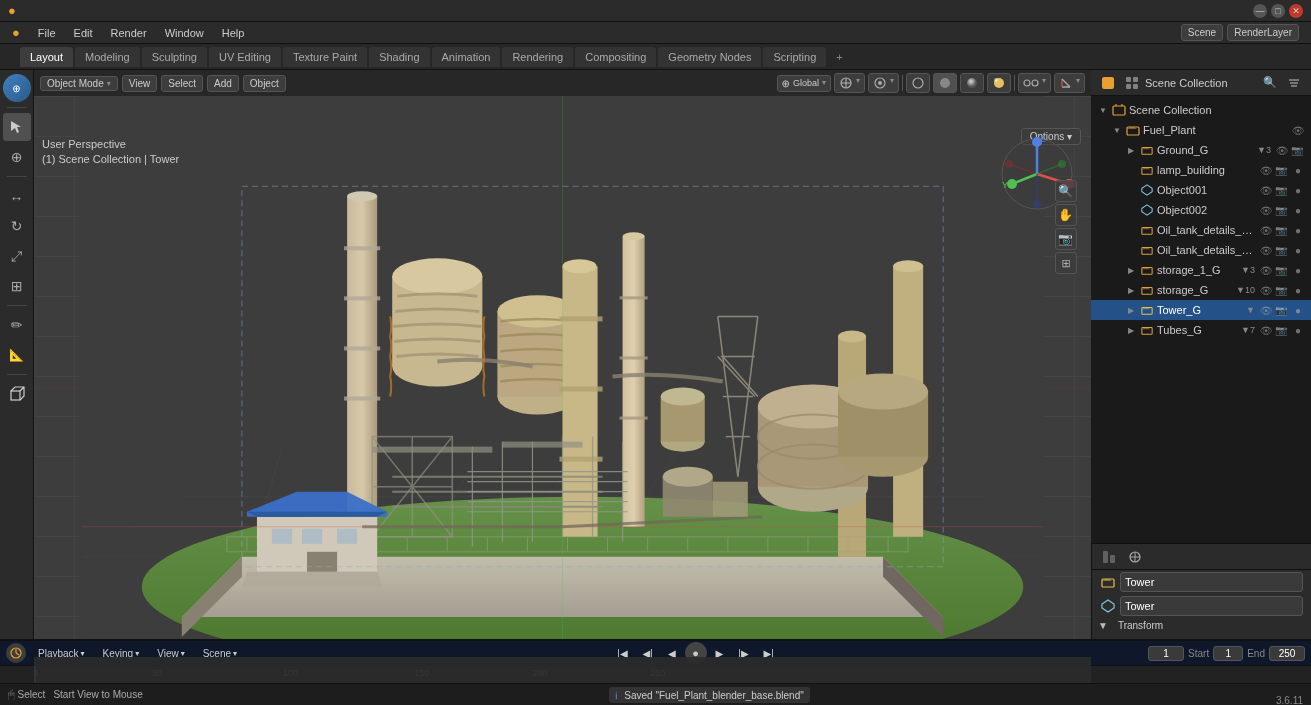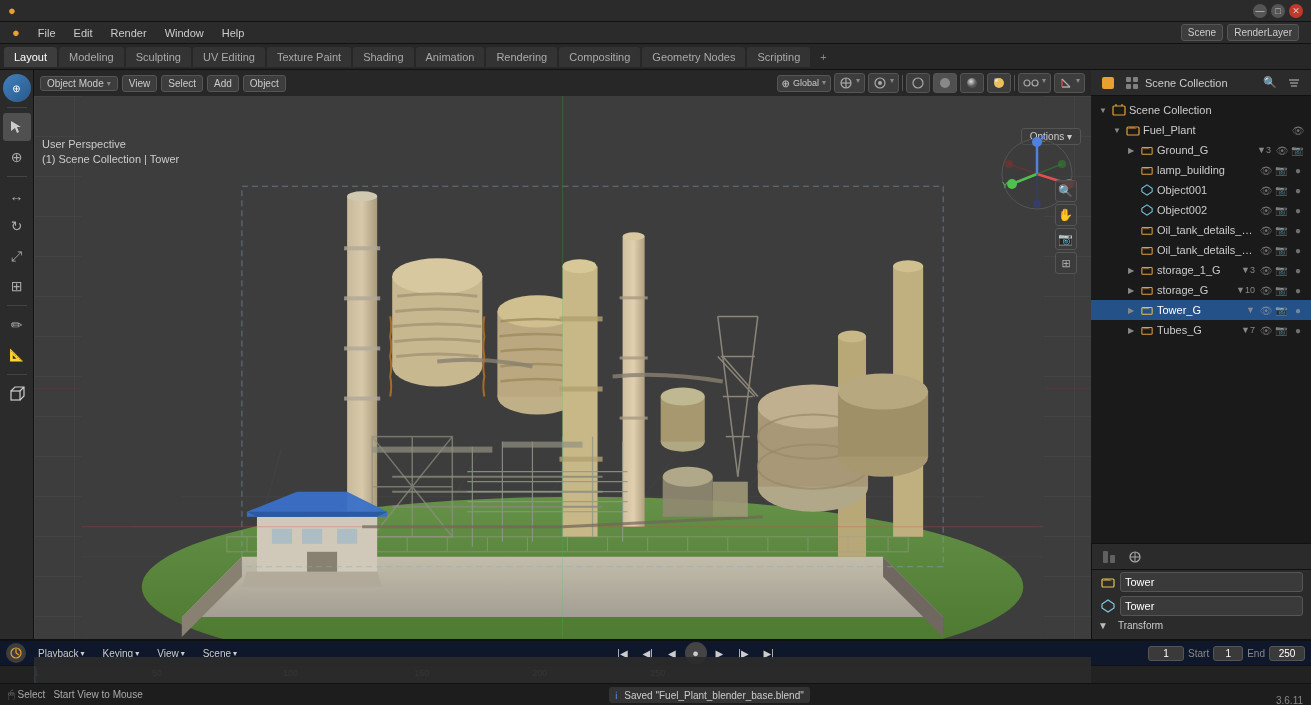--- a/index.html
+++ b/index.html
@@ -69,21 +69,21 @@
       cursor: pointer;
       border-radius: 3px;
     }
 
     
     #workspace-tabs {
       height: 26px;
       background: #272727;
       display: flex;
       align-items: center;
-      padding: 0 4px;
+      padding: 0 20px;
       border-bottom: 1px solid #111;
       gap: 2px;
     }
     .workspace-tab {
       padding: 4px 10px;
       font-size: 11px;
       color: #aaa;
       cursor: pointer;
       border-radius: 3px 3px 0 0;
       background: #333;

